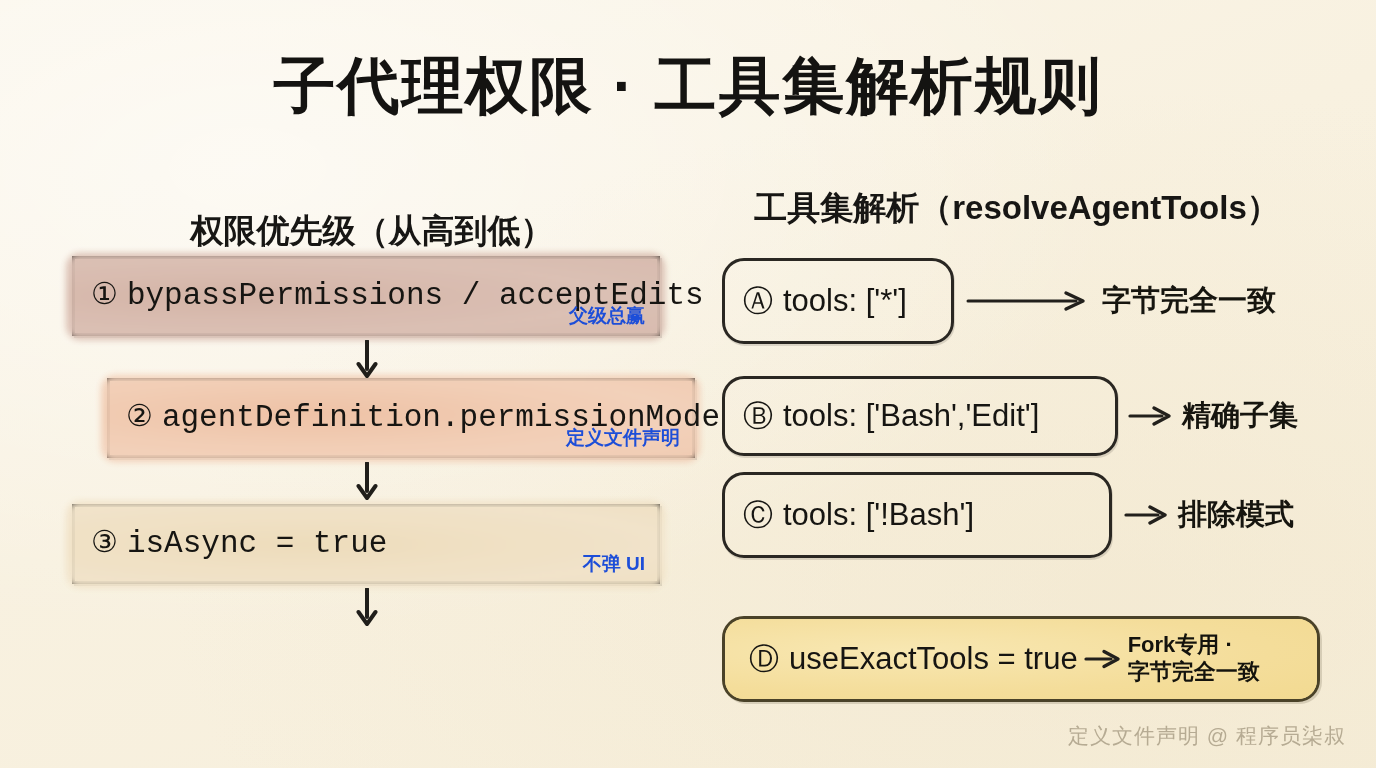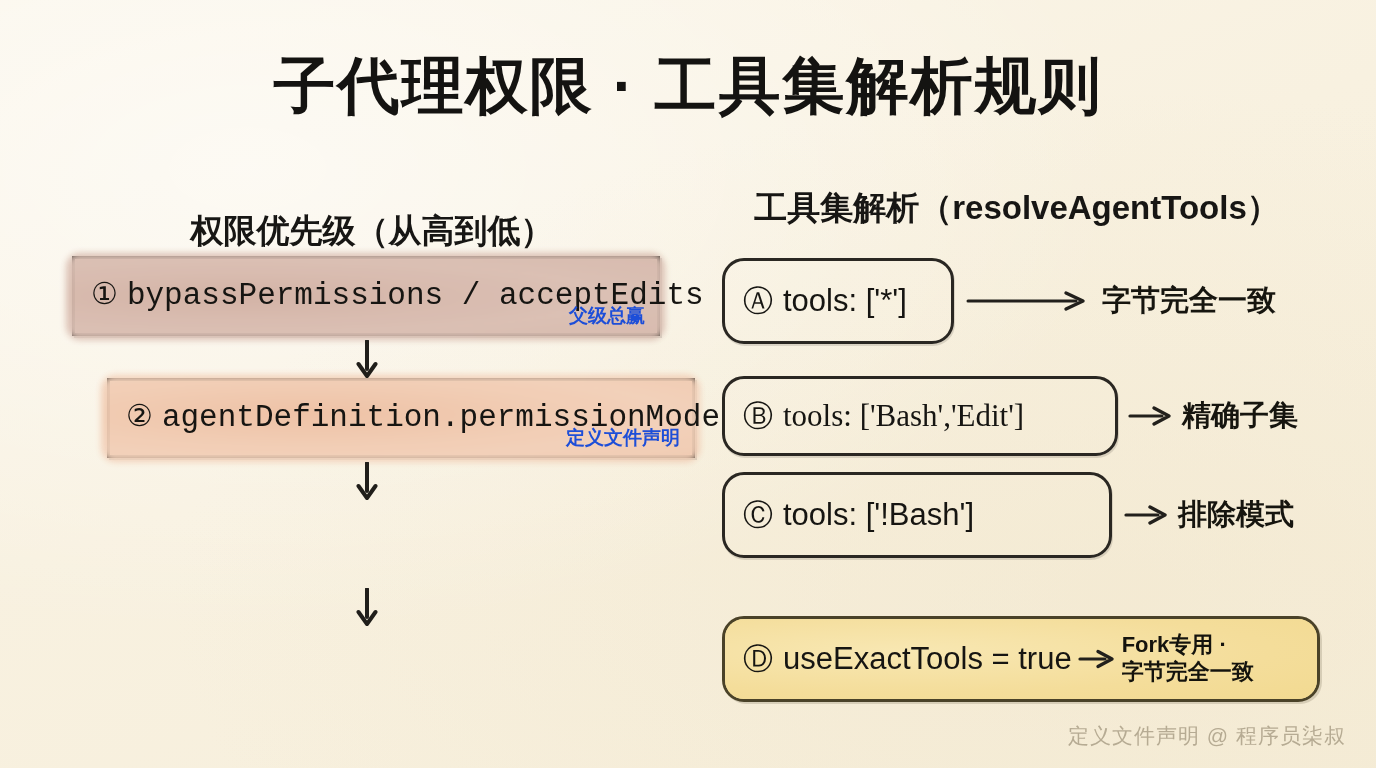--- a/index.html
+++ b/index.html
@@ -154,21 +154,21 @@
   .arrow-long, .arrow-short {
     position: relative;
     height: 24px;
     flex: none;
   }
 
   #row-a { top: 258px; left: 722px; }
   #row-a .rule-box { height: 86px; width: 232px; }
   #row-a .arrow-long { width: 126px; margin: 0 10px 0 12px; }
   #row-b { top: 376px; left: 722px; }
-  #row-b .rule-box { height: 80px; width: 396px; font-family: Liberation Serif, serif; }
+  #row-b .rule-box { height: 80px; width: 396px; }
   #row-b .arrow-short { width: 46px; margin: 0 8px 0 10px; }
   #row-c { top: 472px; left: 722px; }
   #row-c .rule-box { height: 86px; width: 390px; }
   #row-c .arrow-short { width: 46px; margin: 0 8px 0 12px; }
 
   
   #row-d {
     position: absolute;
     top: 616px;
     left: 722px;
@@ -191,21 +191,21 @@
     opacity: 0.9;
     z-index: 0;
   }
   #row-d .d-content {
     position: relative;
     z-index: 1;
     display: flex;
     align-items: center;
     width: 100%;
   }
-  #row-d .rule-text { font-size: 31px; }
+  #row-d .rule-text { font-size: 31px; margin-left: 6px; }
   #row-d .arrow-short { width: 38px; margin: 0 6px 0 6px; }
   .d-label {
     font-size: 22px;
     font-weight: bold;
     line-height: 1.22;
     color: #14130d;
     white-space: nowrap;
   }
 
   
@@ -258,20 +258,29 @@
     <div class="flow-note">定义文件声明</div>
   </div>
 
   <div class="down-arrow" id="arrow-2">
     <svg width="24" height="38" viewBox="0 0 24 38">
       <path d="M12 1 L12 29" stroke="#201e1a" stroke-width="4" fill="none" stroke-linecap="round"></path>
       <path d="M3.5 24 L12 36 L20.5 24" stroke="#201e1a" stroke-width="4" fill="none" stroke-linecap="round" stroke-linejoin="round"></path>
     </svg>
   </div>
 
+  <div class="flow-box" id="box-3">
+    <div class="wash"></div>
+    <div class="flow-inner">
+      <div class="flow-main">
+        <span class="marker">③</span><span>isAsync = true</span>
+      </div>
+    </div>
+    <div class="flow-note">不弹 UI</div>
+  </div>
 
   <div class="down-arrow" id="arrow-3">
     <svg width="24" height="38" viewBox="0 0 24 38">
       <path d="M12 1 L12 29" stroke="#201e1a" stroke-width="4" fill="none" stroke-linecap="round"></path>
       <path d="M3.5 24 L12 36 L20.5 24" stroke="#201e1a" stroke-width="4" fill="none" stroke-linecap="round" stroke-linejoin="round"></path>
     </svg>
   </div>
 
 
   <div class="rule-row" id="row-a">

